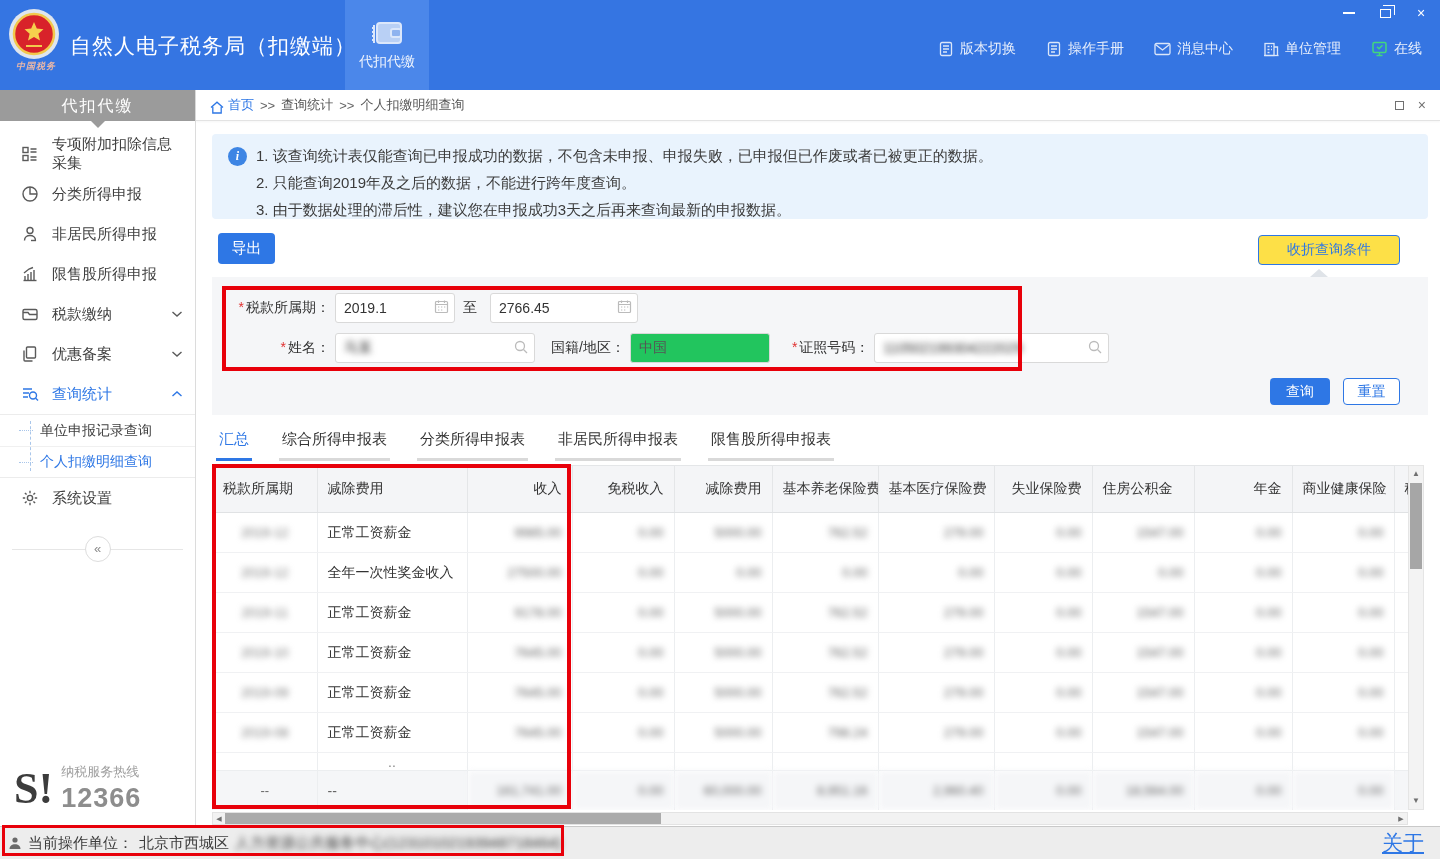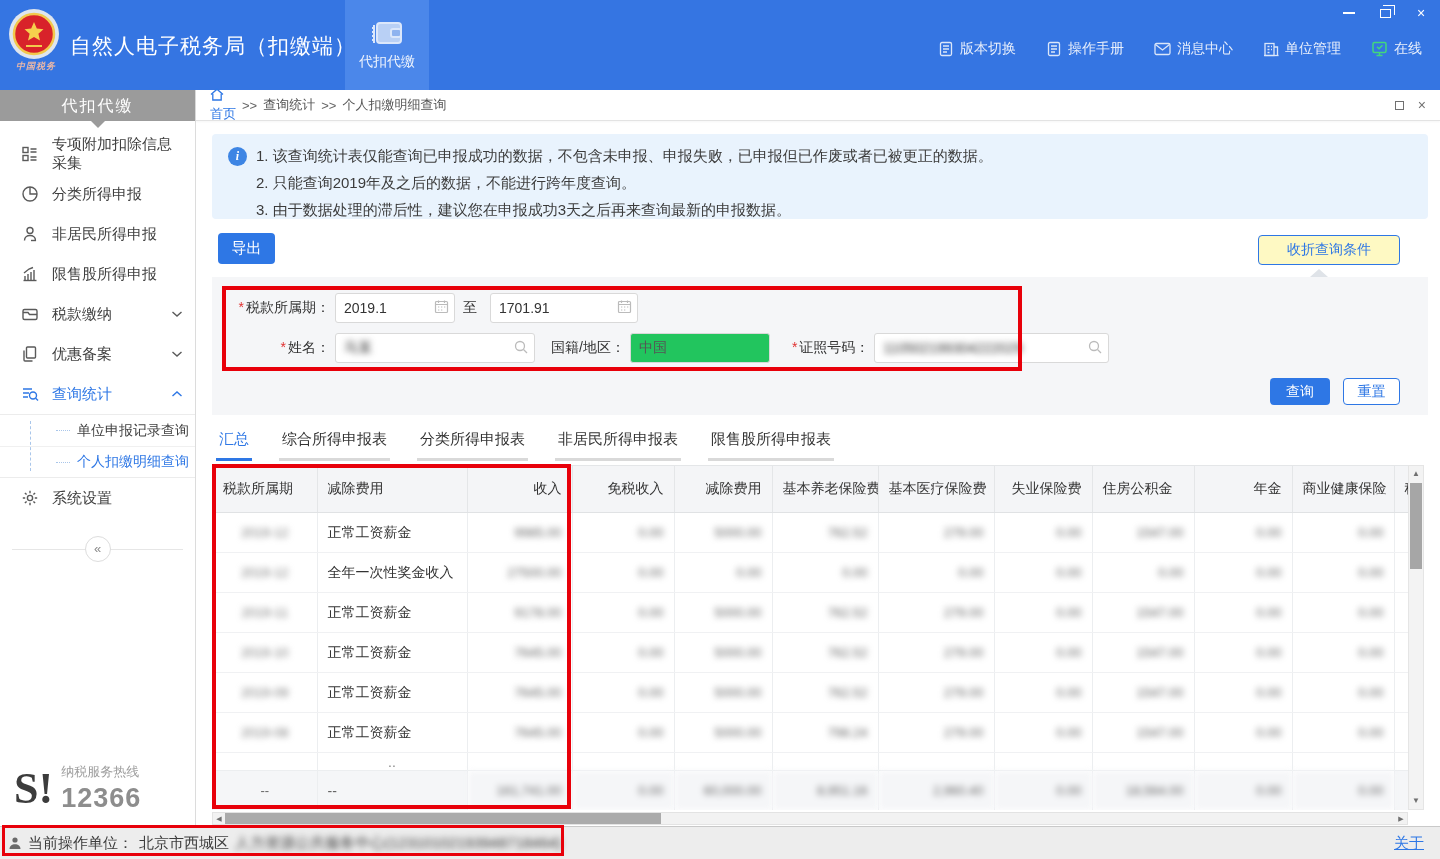--- a/index.html
+++ b/index.html
@@ -29,48 +29,48 @@
   .menu { margin-top:6px; }
   .menu-item { height:40px; display:flex; align-items:center; padding:0 12px 0 20px; font-size:15px; color:#3f3f3f; cursor:pointer; }
   .menu-item .mi-icon { width:20px; height:20px; margin-right:12px; display:flex; align-items:center; justify-content:center; }
   .menu-item .mi-label { flex:1; }
   .menu-item.active { color:#2e77e5; }
   .menu-item svg { stroke:#5a5a5a; }
   .menu-item.active svg { stroke:#2e77e5; }
   .chev { margin-left:auto; }
   .submenu { border-top:1px solid #ececec; border-bottom:1px solid #ececec; position:relative; }
   .submenu:before { content:""; position:absolute; left:30px; top:6px; bottom:6px; border-left:1px dashed #a9c6ea; }
-  .sub-item { height:31px; display:flex; align-items:center; padding-left:56px; font-size:14px; color:#3f3f3f; cursor:pointer; }
+  .sub-item { height:31px; display:flex; align-items:center; padding-left:19px; font-size:14px; color:#3f3f3f; cursor:pointer; }
   .sub-item + .sub-item { border-top:1px solid #f0f0f0; }
   .sub-item .tree-dots { width:14px; border-top:1px dotted #a9c6ea; margin-right:7px; }
   .sub-item.active { color:#2e77e5; }
   .side-divider { position:relative; margin:18px 0 0 0; height:26px; }
   .side-divider:before { content:""; position:absolute; left:12px; right:12px; top:13px; border-top:1px solid #e6e6e6; }
   .collapse-btn { position:absolute; left:50%; margin-left:-13px; top:0; width:26px; height:26px; border:1px solid #ddd; border-radius:50%; background:#fff; color:#8a8a8a; font-size:13px; text-align:center; line-height:24px; cursor:pointer; }
   .hotline { position:absolute; left:14px; bottom:12px; display:flex; align-items:center; gap:8px; }
   .hot-logo { font-size:44px; font-weight:bold; color:#3c3c3c; font-family:"Liberation Serif","DejaVu Serif",serif; line-height:1; }
   .hot-label { color:#9d9d9d; font-size:13px; margin-bottom:2px; }
   .hot-number { color:#8d8d8d; font-size:27px; font-weight:bold; letter-spacing:1px; }
 
   
   .main { position:absolute; left:196px; top:90px; width:1244px; height:736px; background:#fff; }
   .crumbbar { position:absolute; left:0; top:0; right:0; height:31px; border-bottom:1px solid #e3e3e3; display:flex; align-items:center; padding:0 14px; font-size:13px; color:#555; box-shadow:0 1px 2px rgba(0,0,0,.04); }
-  .crumb-home { color:#2e77e5; display:flex; align-items:flex-start; gap:4px; cursor:pointer;flex-direction:column; }
+  .crumb-home { color:#2e77e5; display:flex; align-items:flex-end; gap:4px; cursor:pointer; }
   .crumb-sep { margin:0 6px; color:#666; }
   .crumb-win { margin-left:auto; display:flex; gap:14px; align-items:center; color:#707070; }
   .ic-sq { width:9px; height:9px; border:1.5px solid #707070; display:inline-block; }
   .crumb-x { font-size:14px; cursor:pointer; }
 
   .notice { position:absolute; left:16px; top:44px; width:1216px; height:85px; background:#e9f3fd; border-radius:4px; padding:8px 14px 8px 44px; }
   .notice-icon { position:absolute; left:16px; top:13px; width:19px; height:19px; background:#3d85e4; color:#fff; border-radius:50%; text-align:center; line-height:19px; font-size:12px; font-style:italic; font-weight:bold; font-family:"Liberation Serif",serif; }
   .notice-line { font-size:15px; color:#3c3c3c; line-height:27px; white-space:nowrap; }
 
   .btn { border:none; border-radius:4px; cursor:pointer; font-family:inherit; }
   .btn-export { position:absolute; left:22px; top:143px; width:57px; height:31px; background:#2e77e5; color:#fff; font-size:15px; }
-  .btn-collapse { position:absolute; right:40px; top:145px; width:142px; height:30px; background:#fef9c3; border:1px solid #2e77e5; color:#2e77e5; font-size:14px; border-radius:4px; }
+  .btn-collapse { position:absolute; right:40px; top:145px; width:142px; height:30px; background:#fde047; border:1px solid #2e77e5; color:#2e77e5; font-size:14px; border-radius:4px; }
 
   .form-panel { position:absolute; left:16px; top:187px; width:1216px; height:138px; background:#f5f6f8; }
   .panel-caret { position:absolute; top:-8px; right:100px; width:0; height:0; border-left:9px solid transparent; border-right:9px solid transparent; border-bottom:8px solid #dfe3e8; }
   .f-row { position:absolute; left:0; display:flex; align-items:center; }
   .f-row1 { top:16px; } .f-row2 { top:56px; }
   .f-label { width:118px; text-align:right; font-size:14px; color:#333; white-space:nowrap; }
   .req { color:#e03030; margin-right:2px; }
   .input { position:relative; height:30px; background:#fff; border:1px solid #d9d9d9; border-radius:3px; margin-left:5px; display:flex; align-items:center; padding:0 26px 0 8px; font-size:14px; color:#333; cursor:text; }
   .input.disabled { background:#22c55e; color:#555; cursor:default; }
   .input .field-icon { position:absolute; right:5px; top:5px; cursor:pointer; }
@@ -100,21 +100,21 @@
   .vs-down { position:absolute; bottom:0; left:0; right:0; }
   .vs-thumb { position:absolute; left:1px; right:1px; top:17px; height:86px; background:#a6a6a6; cursor:pointer; }
   .hscroll { position:absolute; left:16px; top:722px; width:1196px; height:13px; background:#f2f2f2; border:1px solid #e3e3e3; }
   .hs-arrow { position:absolute; top:0; width:12px; height:11px; font-size:7px; color:#707070; text-align:center; line-height:11px; cursor:pointer; }
   .hs-left { left:0; } .hs-right { right:0; }
   .hs-thumb { position:absolute; left:12px; top:0; width:436px; height:11px; background:#ababab; cursor:pointer; }
 
   
   .statusbar { position:absolute; left:0; bottom:0; width:1440px; height:33px; background:#ededed; border-top:1px solid #c9c9c9; display:flex; align-items:center; padding:0 16px 0 8px; font-size:15px; color:#3c3c3c; }
   .status-left { display:flex; align-items:center; gap:6px; }
-  .about-link { margin-left:auto; color:#2e77e5; text-decoration:underline; font-size:15px; cursor:pointer; }
+  .about-link { margin-left:auto; color:#2e77e5; text-decoration:underline; font-size:21px; cursor:pointer; }
 
   
   .hl { position:absolute; border:4px solid #e8000a; pointer-events:none; z-index:50; }
   .hl-filter { left:222px; top:286px; width:800px; height:85px; }
   .hl-columns { left:212px; top:464px; width:359px; height:345px; }
   .hl-status { left:2px; top:825px; width:562px; height:31px; border-width:3px; }
 
   svg { display:block; }
 </style>
 </head>
@@ -357,21 +357,21 @@
           <span class="field-icon">
               <svg width="15" height="15" viewBox="0 0 15 15" fill="none" stroke="#bbb" stroke-width="1.2">
                 <rect x="1.5" y="2.5" width="12" height="11" rx="1"></rect>
                 <path d="M1.5 5.5 h12 M4.5 1.5 v2.5 M10.5 1.5 v2.5"></path>
                 <path d="M4 8 h1.3 M7 8 h1.3 M10 8 h1.3 M4 11 h1.3 M7 11 h1.3"></path>
               </svg>
             </span>
         </span>
         <span class="mid-label" style="margin:0 8px;">至</span>
         <span class="input w148">
-          <span>1701.91</span>
+          <span>2766.45</span>
           <span class="field-icon">
               <svg width="15" height="15" viewBox="0 0 15 15" fill="none" stroke="#bbb" stroke-width="1.2">
                 <rect x="1.5" y="2.5" width="12" height="11" rx="1"></rect>
                 <path d="M1.5 5.5 h12 M4.5 1.5 v2.5 M10.5 1.5 v2.5"></path>
                 <path d="M4 8 h1.3 M7 8 h1.3 M10 8 h1.3 M4 11 h1.3 M7 11 h1.3"></path>
               </svg>
             </span>
         </span>
       </div>
 

